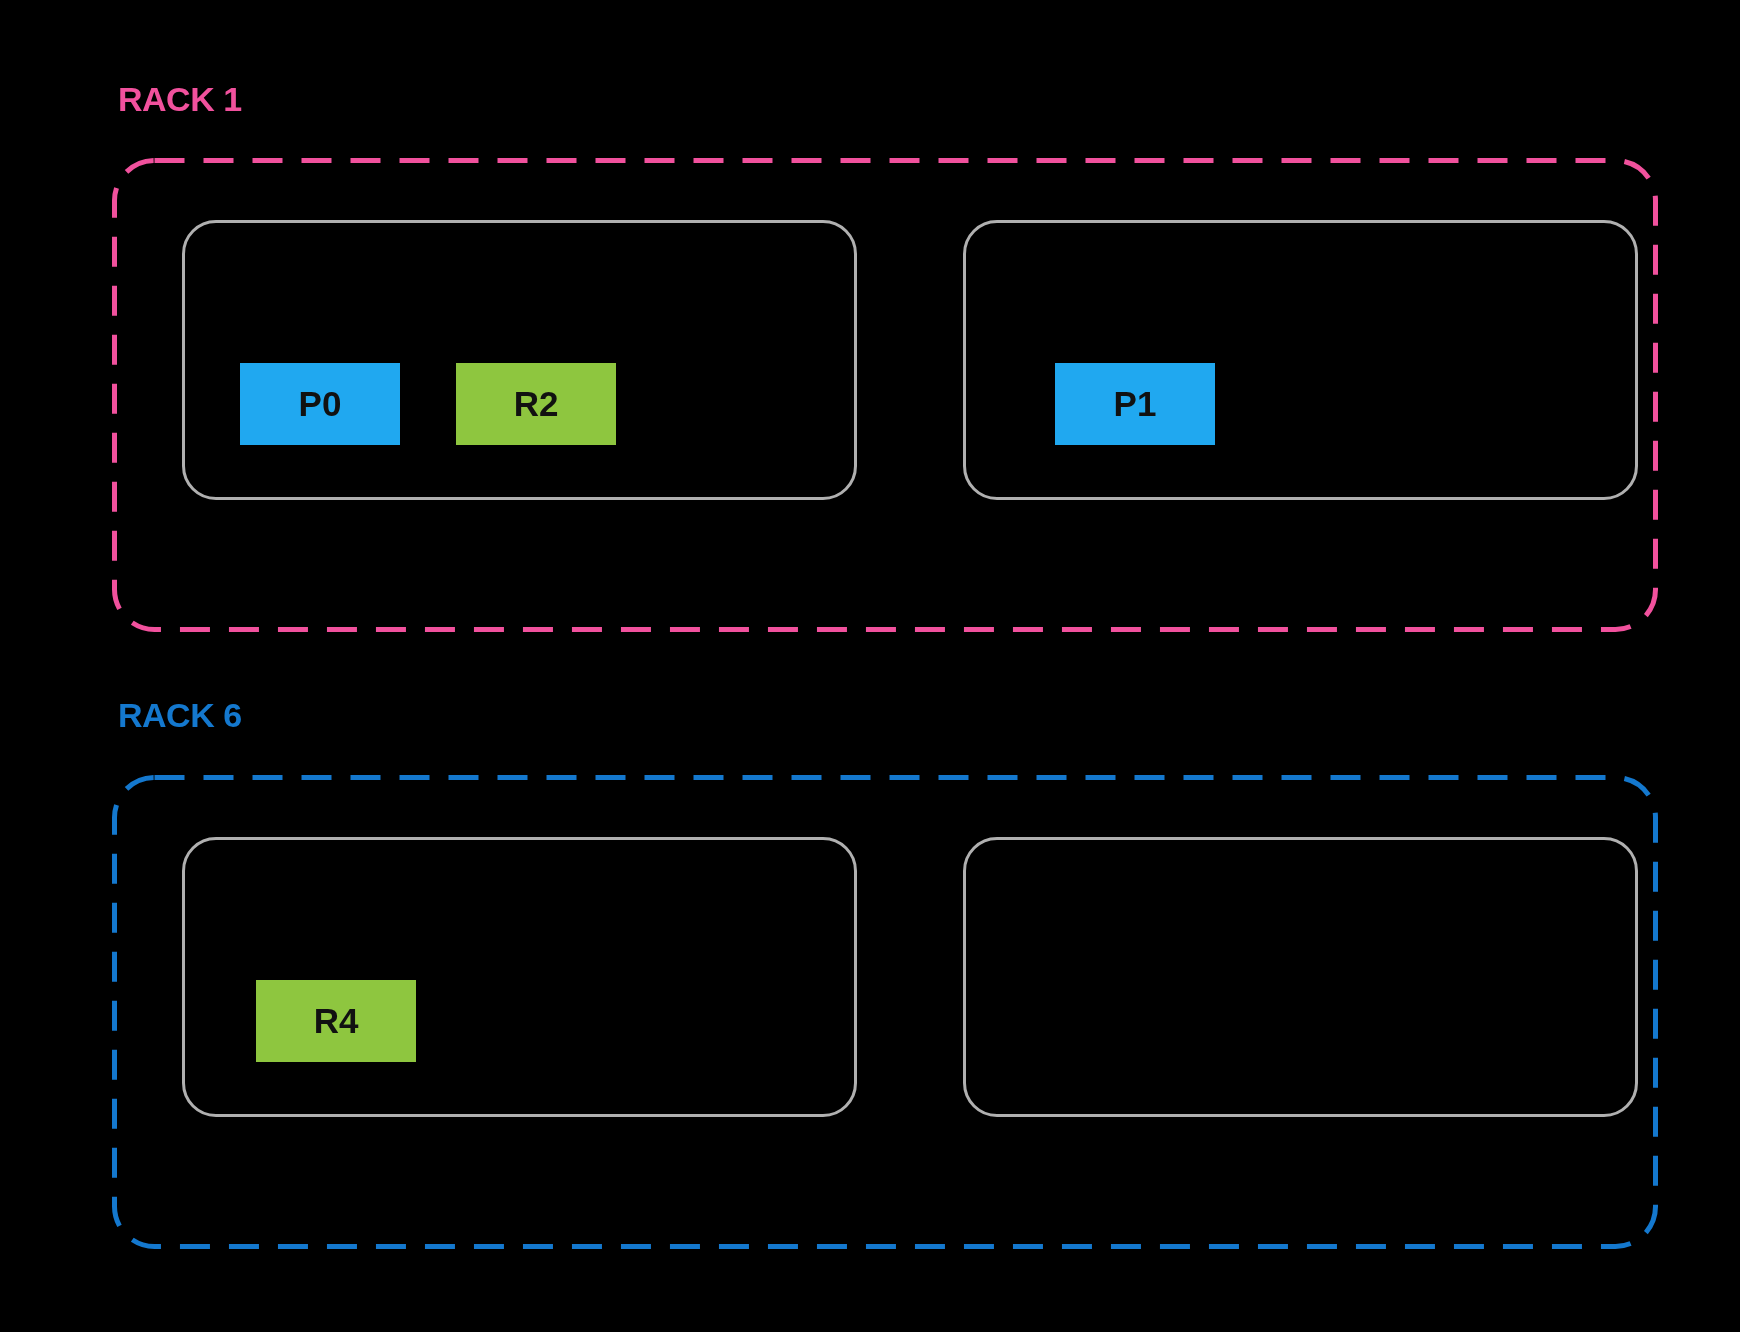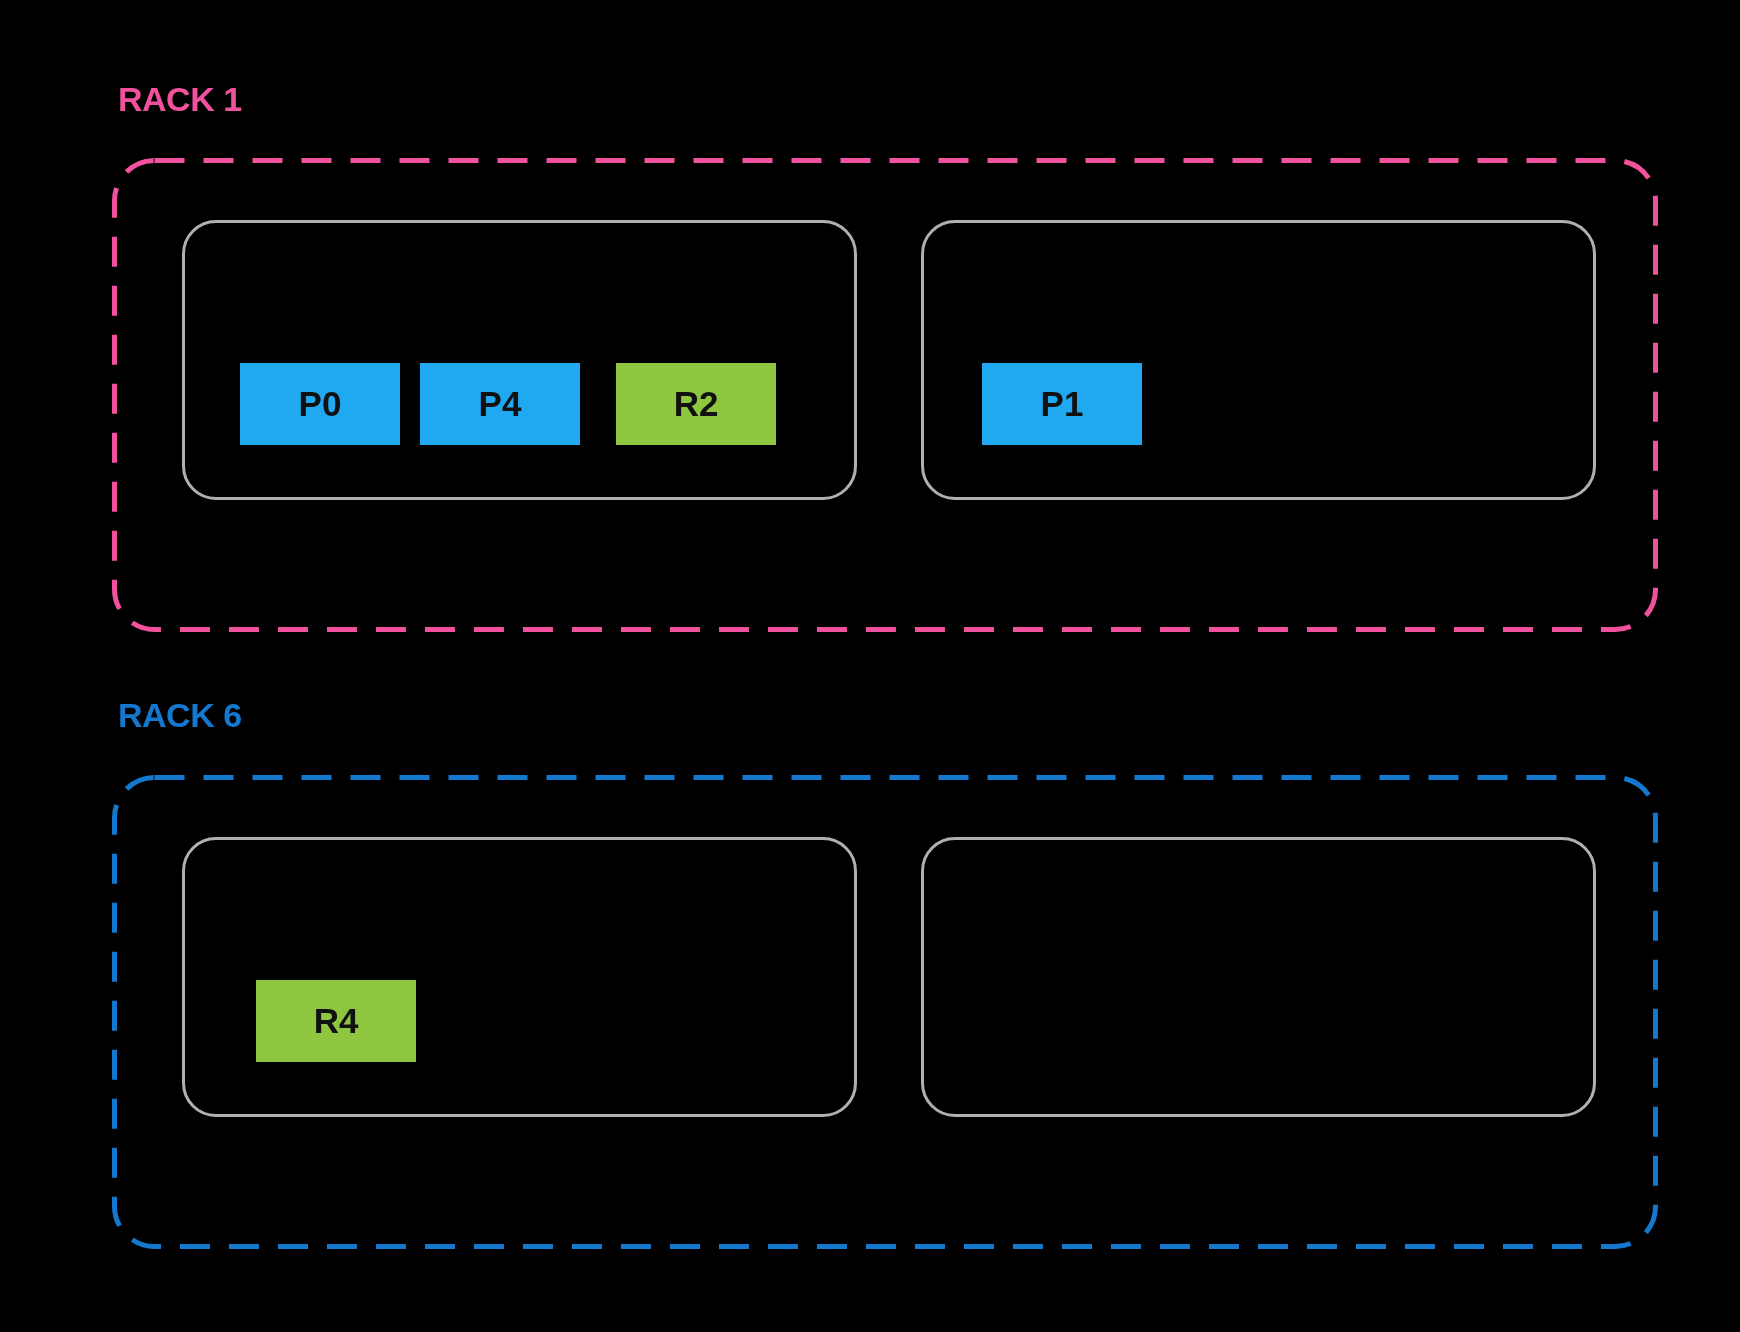--- a/index.html
+++ b/index.html
@@ -59,22 +59,22 @@
     height: 280px;
     width: 675px;
     box-sizing: border-box;
     border: 3px solid var(--node-border, #b0b0b0);
     border-radius: 34px;
     display: flex;
     align-items: flex-end;
     gap: 40px;
     padding: 0 0 52px 55px;
   }
-  .node-a { left: 70px; gap: 20px; }
-  .node-b { left: 809px; padding-left: 58px; }
+  .node-a { left: 70px; }
+  .node-b { left: 851px; padding-left: 89px; }
 
   
   .block {
     width: 160px;
     height: 82px;
     flex: 0 0 auto;
     display: flex;
     align-items: center;
     justify-content: center;
     font-size: 35px;
@@ -92,21 +92,20 @@
   <section class="rack rack1">
     <div class="rack-label">RACK 1</div>
 
     <div class="rack-box">
       <svg class="rack-outline" width="1546" height="474" viewBox="0 0 1546 474" aria-hidden="true">
         <rect x="2.5" y="2.5" width="1541" height="469" rx="40"></rect>
       </svg>
 
       <div class="node node-a">
         <div class="block blue">P0</div>
-        <div class="block blue">P4</div>
         <div class="block green">R2</div>
       </div>
 
       <div class="node node-b">
         <div class="block blue">P1</div>
       </div>
     </div>
   </section>
 
   <section class="rack rack2">

